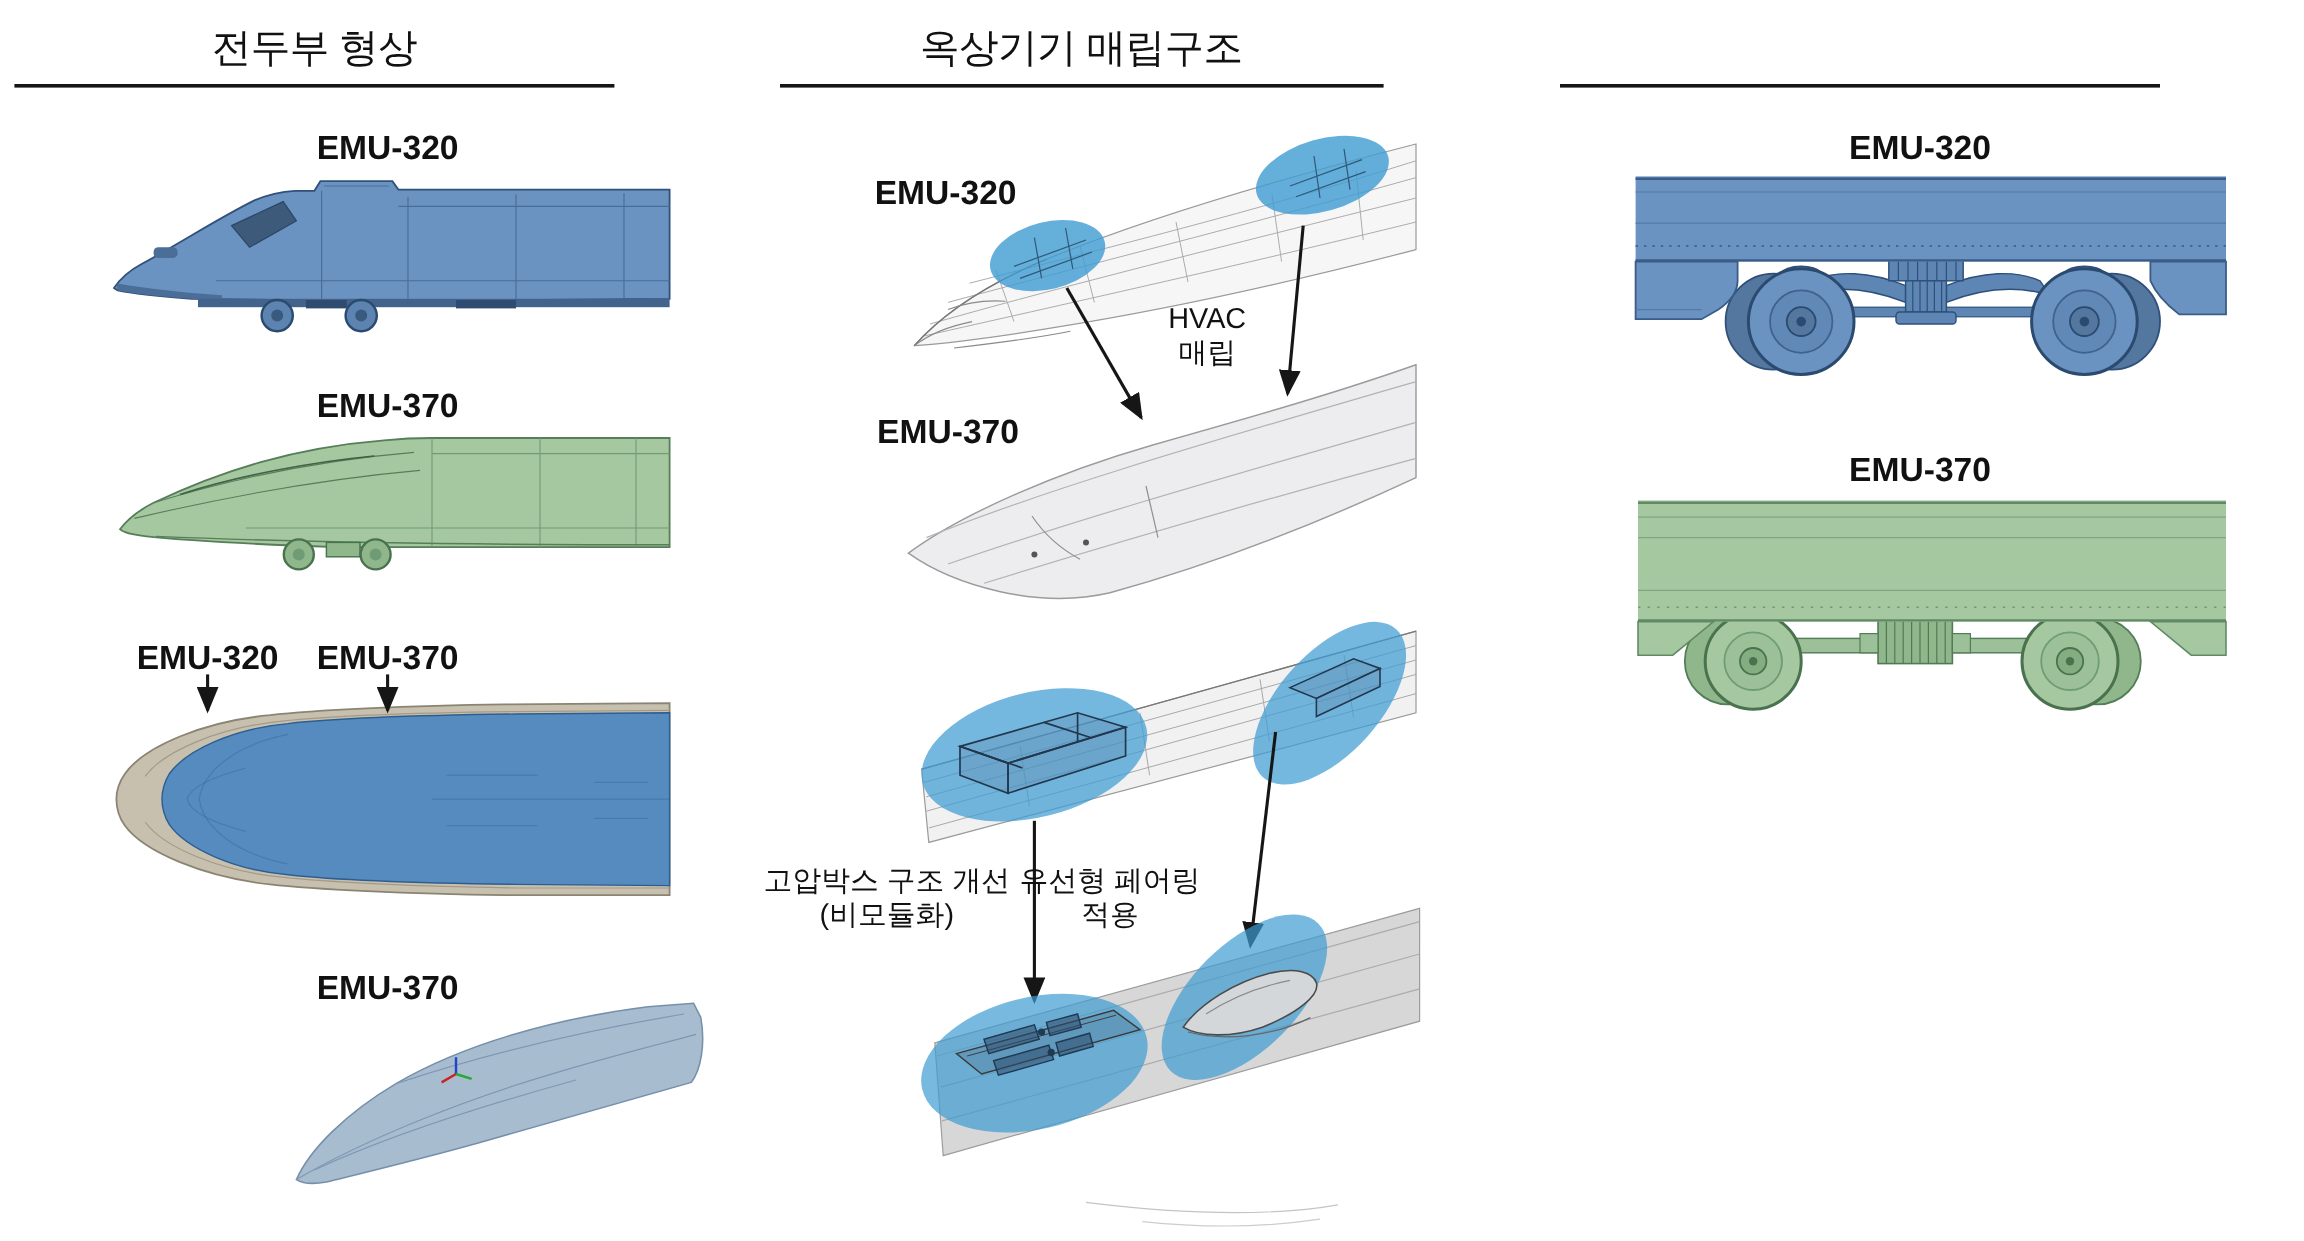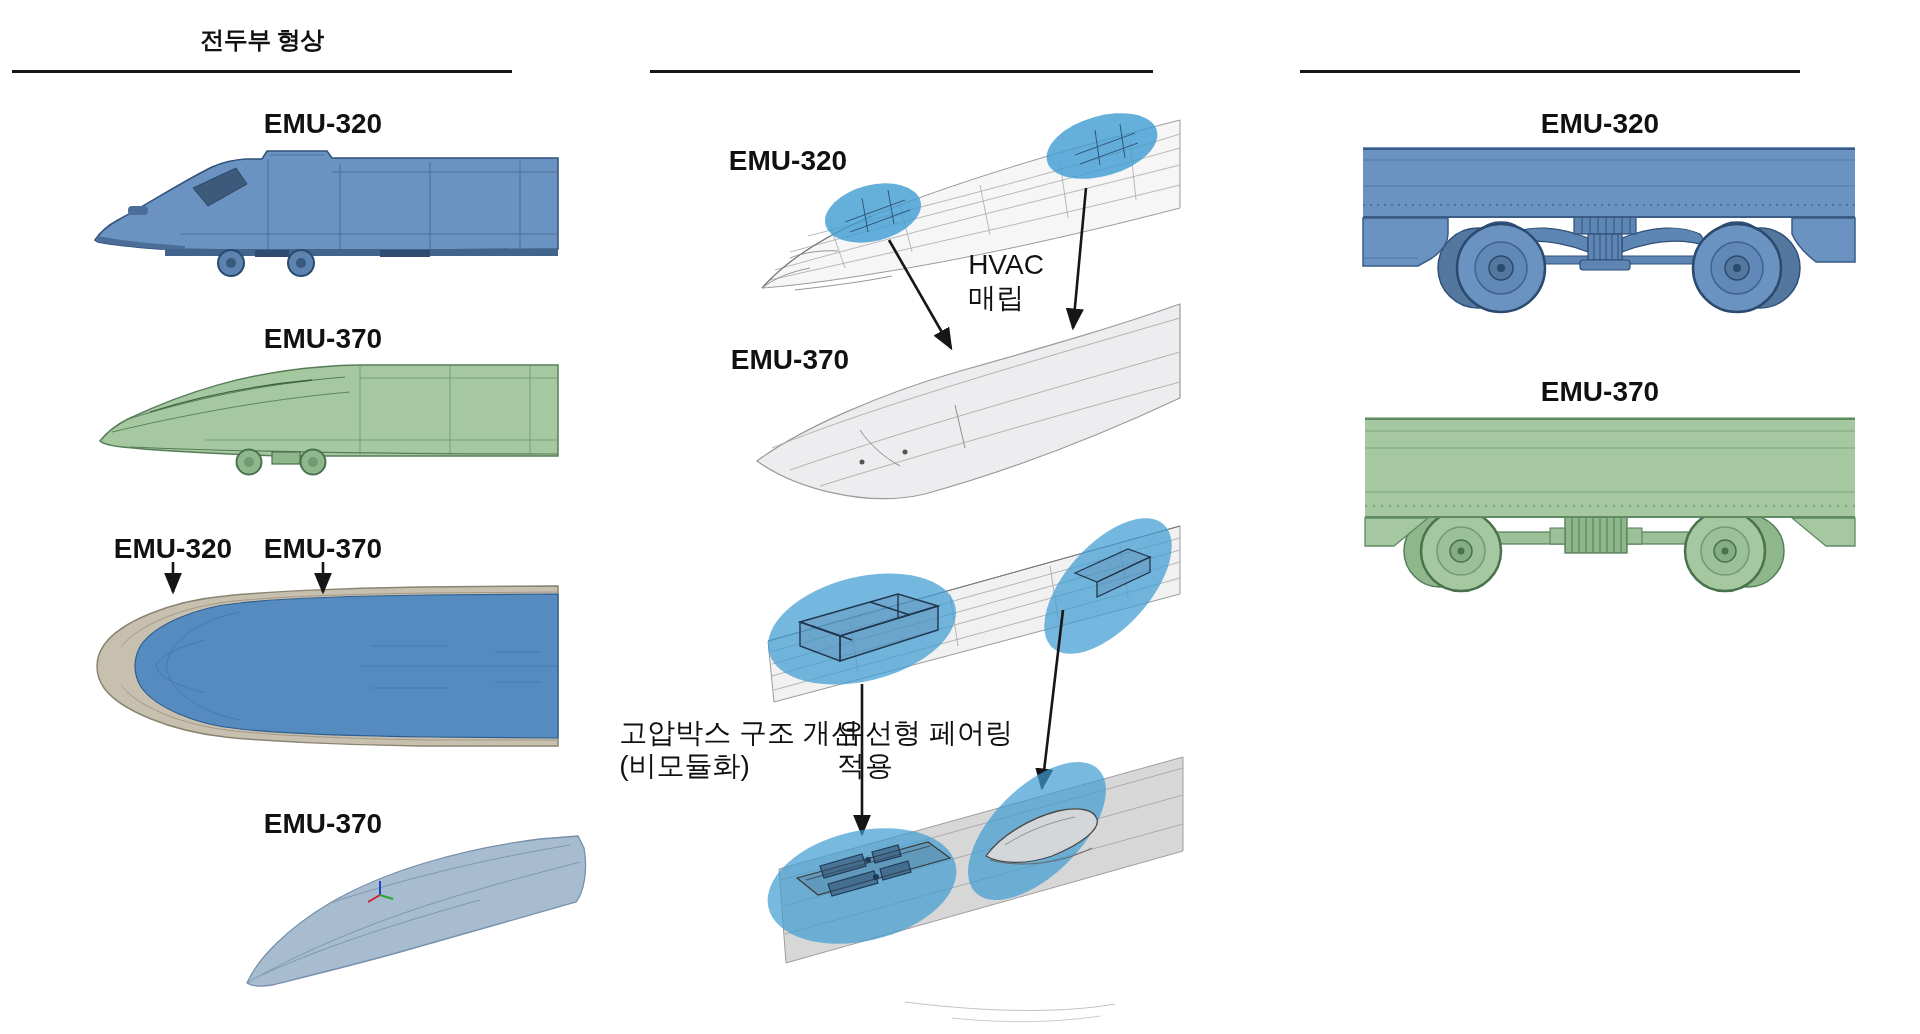--- a/index.html
+++ b/index.html
@@ -1,25 +1,25 @@
 <!DOCTYPE html>
 <html><head>
 <meta charset="utf-8">
 <style>
   html,body{margin:0;padding:0;background:#fff;}
   .page{position:relative;width:1920px;height:1034px;background:#fff;overflow:hidden;
         font-family:"Liberation Sans","DejaVu Sans",sans-serif;color:#111;}
   svg.art{position:absolute;left:0;top:0;}
-  .col-title{position:absolute;transform:translate(-50%,-50%);font-size:24px;font-weight:700;
+  .col-title{position:absolute;transform:translate(-50%,-50%);font-size:33px;font-weight:400;
              letter-spacing:-0.5px;white-space:nowrap;}
   .underline{position:absolute;height:3px;background:#161616;}
   .lbl{position:absolute;transform:translate(-50%,-50%);font-size:28px;font-weight:700;
        white-space:pre-line;text-align:center;line-height:1.15;}
-  .ann{position:absolute;transform:translate(-50%,-50%);font-size:28px;font-weight:400;
-       white-space:pre-line;text-align:left;line-height:1.18;}
+  .ann{position:absolute;transform:translate(-50%,-50%);font-size:24px;font-weight:400;
+       white-space:pre-line;text-align:center;line-height:1.18;}
 </style>
 </head>
 <body>
 
 <div class="page">
 
   <svg class="art" width="1920" height="1034" viewBox="0 0 1920 1034">
     <defs>
       <marker id="ah" markerWidth="9" markerHeight="7" refX="7.5" refY="3.5" orient="auto" markerUnits="strokeWidth">
         <path d="M0,0 L8.5,3.5 L0,7 Z" fill="#161616"></path>
@@ -239,20 +239,21 @@
       <path d="M1365,506 L1855,506" stroke="#6F9C74" stroke-width="1.3" stroke-dasharray="2 6"></path>
       <path d="M1365,517 L1855,517" stroke="#5F8A64" stroke-width="2"></path>
       <path d="M1365,518 L1428,518 L1394,546 L1365,546 Z" stroke="#5F8A64" stroke-width="1.3" fill="#A6C8A0"></path>
       <path d="M1855,518 L1792,518 L1826,546 L1855,546 Z" stroke="#5F8A64" stroke-width="1.3" fill="#A6C8A0"></path>
     </g>
   </svg>
 
   <div class="col-title" style="left:262px;top:40px">전두부 형상</div>
   <div class="underline" style="left:12px;top:70px;width:500px"></div>
 
+  <div class="col-title" style="left:901px;top:40px">옥상기기 매립구조</div>
   <div class="underline" style="left:650px;top:70px;width:503px"></div>
 
   <div class="underline" style="left:1300px;top:70px;width:500px"></div>
 
   <div class="lbl" style="left:323px;top:124px">EMU-320</div>
   <div class="lbl" style="left:323px;top:339px">EMU-370</div>
   <div class="lbl" style="left:173px;top:549px">EMU-320</div>
   <div class="lbl" style="left:323px;top:549px">EMU-370</div>
   <div class="lbl" style="left:323px;top:824px">EMU-370</div>
 

